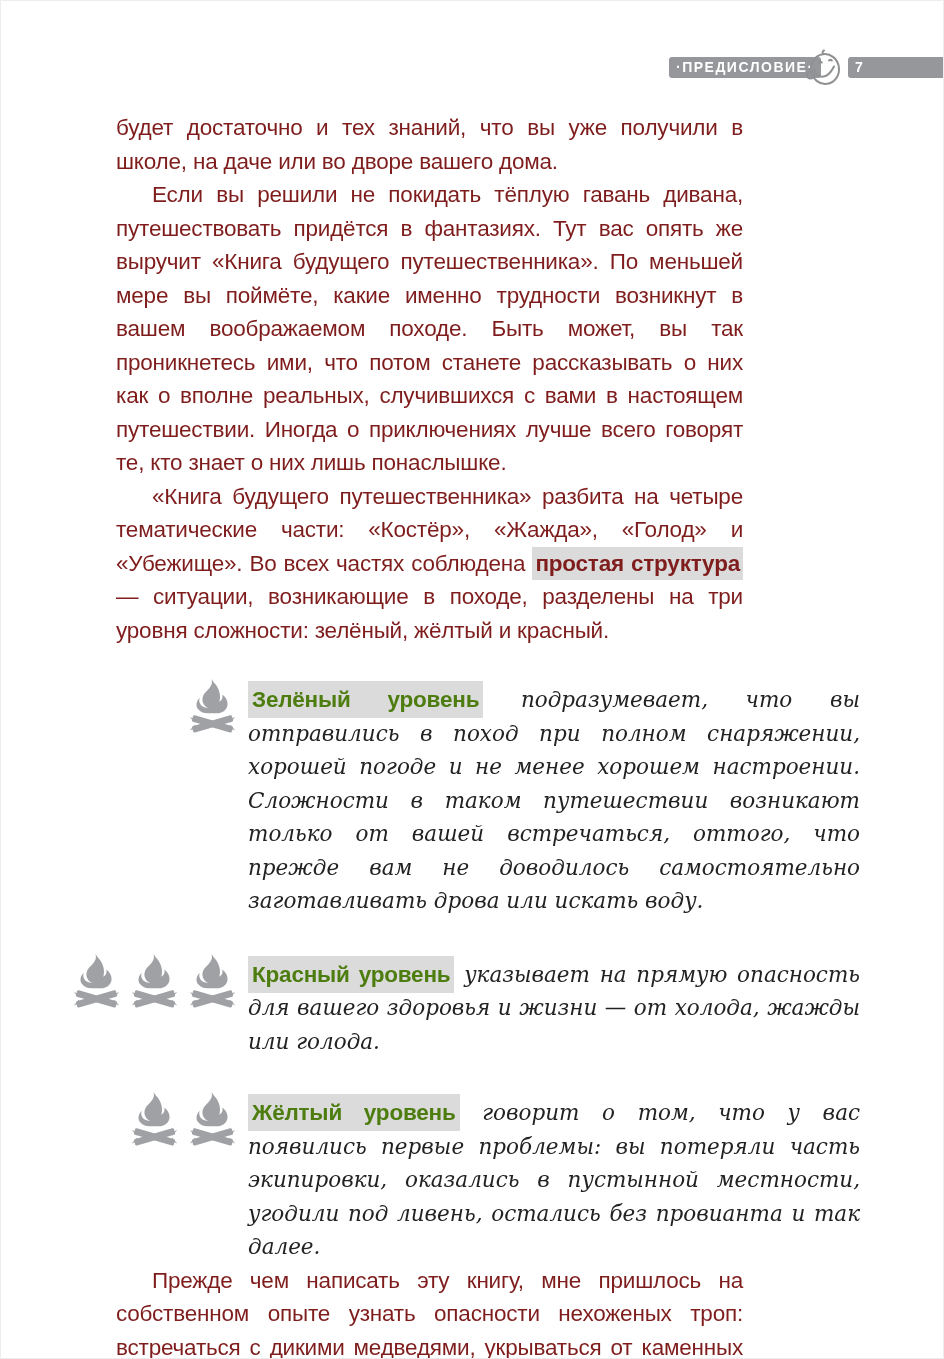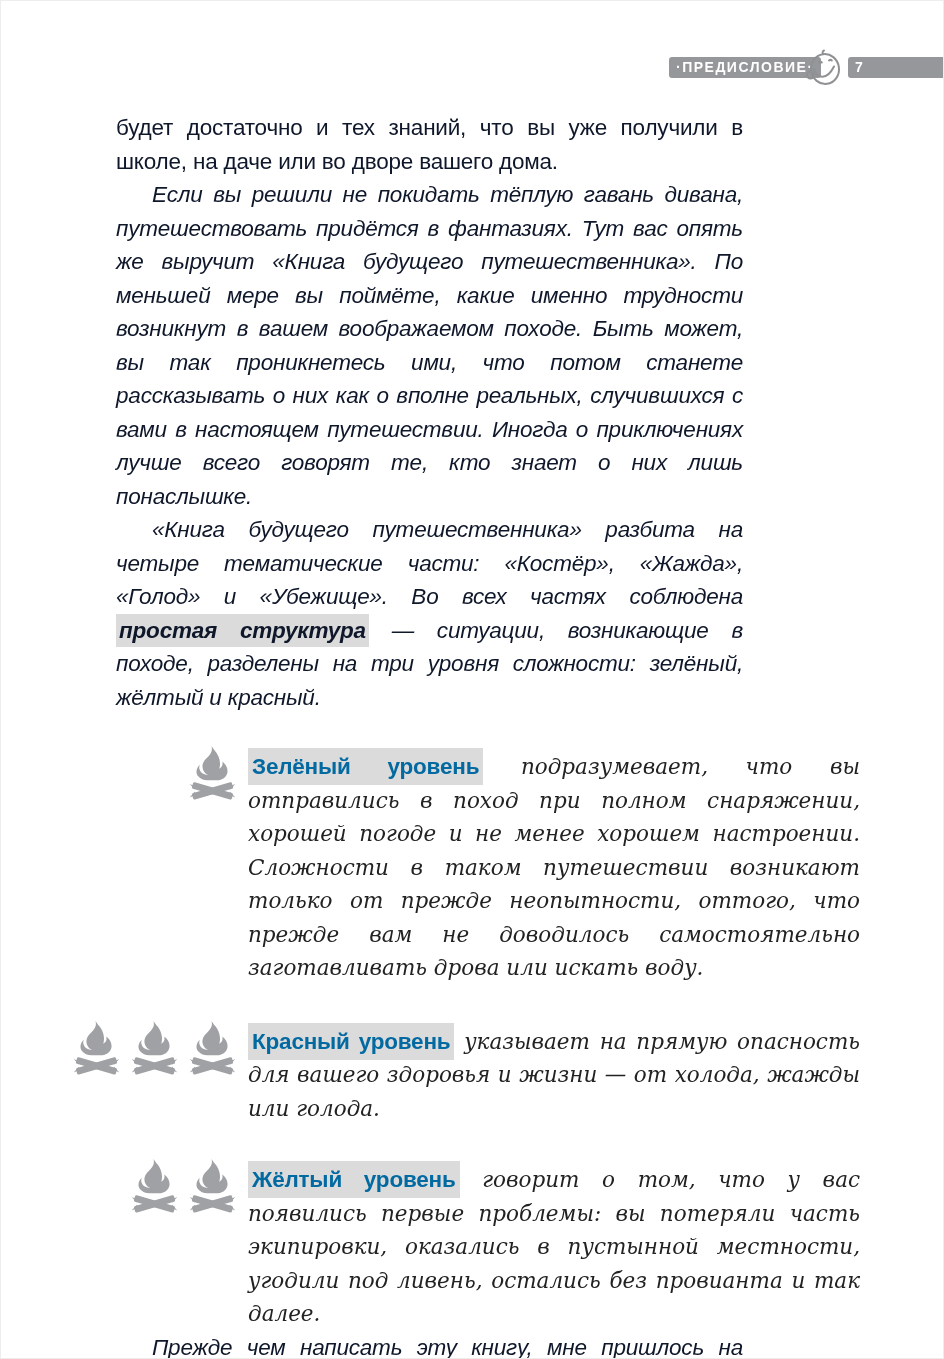--- a/index.html
+++ b/index.html
@@ -21,38 +21,38 @@
   .header-pagebar {
     position:absolute; left:847px; right:0; top:0; height:21px; line-height:21px;
     background:#95979a; color:#ffffff; font-size:14px; font-weight:bold;
     padding-left:7px; border-radius:3px 0 0 3px;
   }
 
   
   .content { position:absolute; left:115px; top:110px; width:829px; }
   p.body-par {
     margin:0; width:627px; font-size:22.5px; line-height:33.5px;
-    letter-spacing:-0.2px; text-align:justify; color:#0f172a;
+    letter-spacing:-0.2px; text-align:justify; color:#7f1d1d;
   }
-  p.body-par.indent { text-indent:36px;font-style:italic; }
+  p.body-par.indent { text-indent:36px; }
   .hl-bold { font-weight:bold; background:#dbdbdb; padding:4px 3px; }
 
   
   .level {
     position:relative; margin-left:132px; width:612px;
     font-family:"DejaVu Serif", serif; font-style:italic;
     font-size:21.5px; line-height:33.5px; text-align:justify; color:#222;
   }
   .level-green  { margin-top:36px; }
   .level-yellow { margin-top:38px; }
   .level-red    { margin-top:40px; }
   .level-label {
     font-family:"Liberation Sans", sans-serif; font-style:normal;
     font-weight:bold; font-size:22.5px; letter-spacing:-0.2px;
-    background:#dbdbdb; padding:6px 4px; color:#0369a1;
+    background:#dbdbdb; padding:6px 4px; color:#4d7c0f;
   }
   .fires {
     position:absolute; top:-4px; right:calc(100% + 12px);
     display:flex; gap:11px;
   }
   .fires svg { width:47px; height:54px; display:block; }
 
   .closing { margin-top:48px; }
 
   .hidden-defs { position:absolute; width:0; height:0; overflow:hidden; }
@@ -108,21 +108,21 @@
 
     <p class="body-par indent">Если вы решили не покидать тёплую гавань дивана, путешествовать придётся в фантазиях. Тут вас опять же выручит «Книга будущего путешественника». По меньшей мере вы поймёте, какие именно трудности возникнут в вашем воображаемом походе. Быть может, вы так проникнетесь ими, что потом станете рассказывать о них как о вполне реальных, случившихся с вами в настоящем путешествии. Иногда о приключениях лучше всего говорят те, кто знает о них лишь понаслышке.</p>
 
     <p class="body-par indent"><span>«Книга будущего путешественника» разбита на четыре тематические части: «Костёр», «Жажда», «Голод» и «Убежище». Во всех частях соблюдена </span><span class="hl-bold">простая структура</span><span> — ситуации, возникающие в походе, разделены на три уровня сложности: зелёный, жёлтый и красный.</span></p>
 
     <div class="level level-green">
       <span class="fires">
           <svg viewBox="0 0 44 52">
             <use href="#campfire-symbol"></use>
           </svg>
-        </span><span class="level-label">Зелёный уровень</span><span> подразумевает, что вы отправились в поход при полном снаряжении, хорошей погоде и не менее хорошем настроении. Сложности в таком путешествии возникают только от прежде неопытности, оттого, что прежде вам не доводилось самостоятельно заготавливать дрова или искать воду.</span>
+        </span><span class="level-label">Зелёный уровень</span><span> подразумевает, что вы отправились в поход при полном снаряжении, хорошей погоде и не менее хорошем настроении. Сложности в таком путешествии возникают только от вашей встречаться, оттого, что прежде вам не доводилось самостоятельно заготавливать дрова или искать воду.</span>
     </div>
 
     <div class="level level-red">
       <span class="fires">
           <svg viewBox="0 0 44 52">
             <use href="#campfire-symbol"></use>
           </svg>
           <svg viewBox="0 0 44 52">
             <use href="#campfire-symbol"></use>
           </svg>

